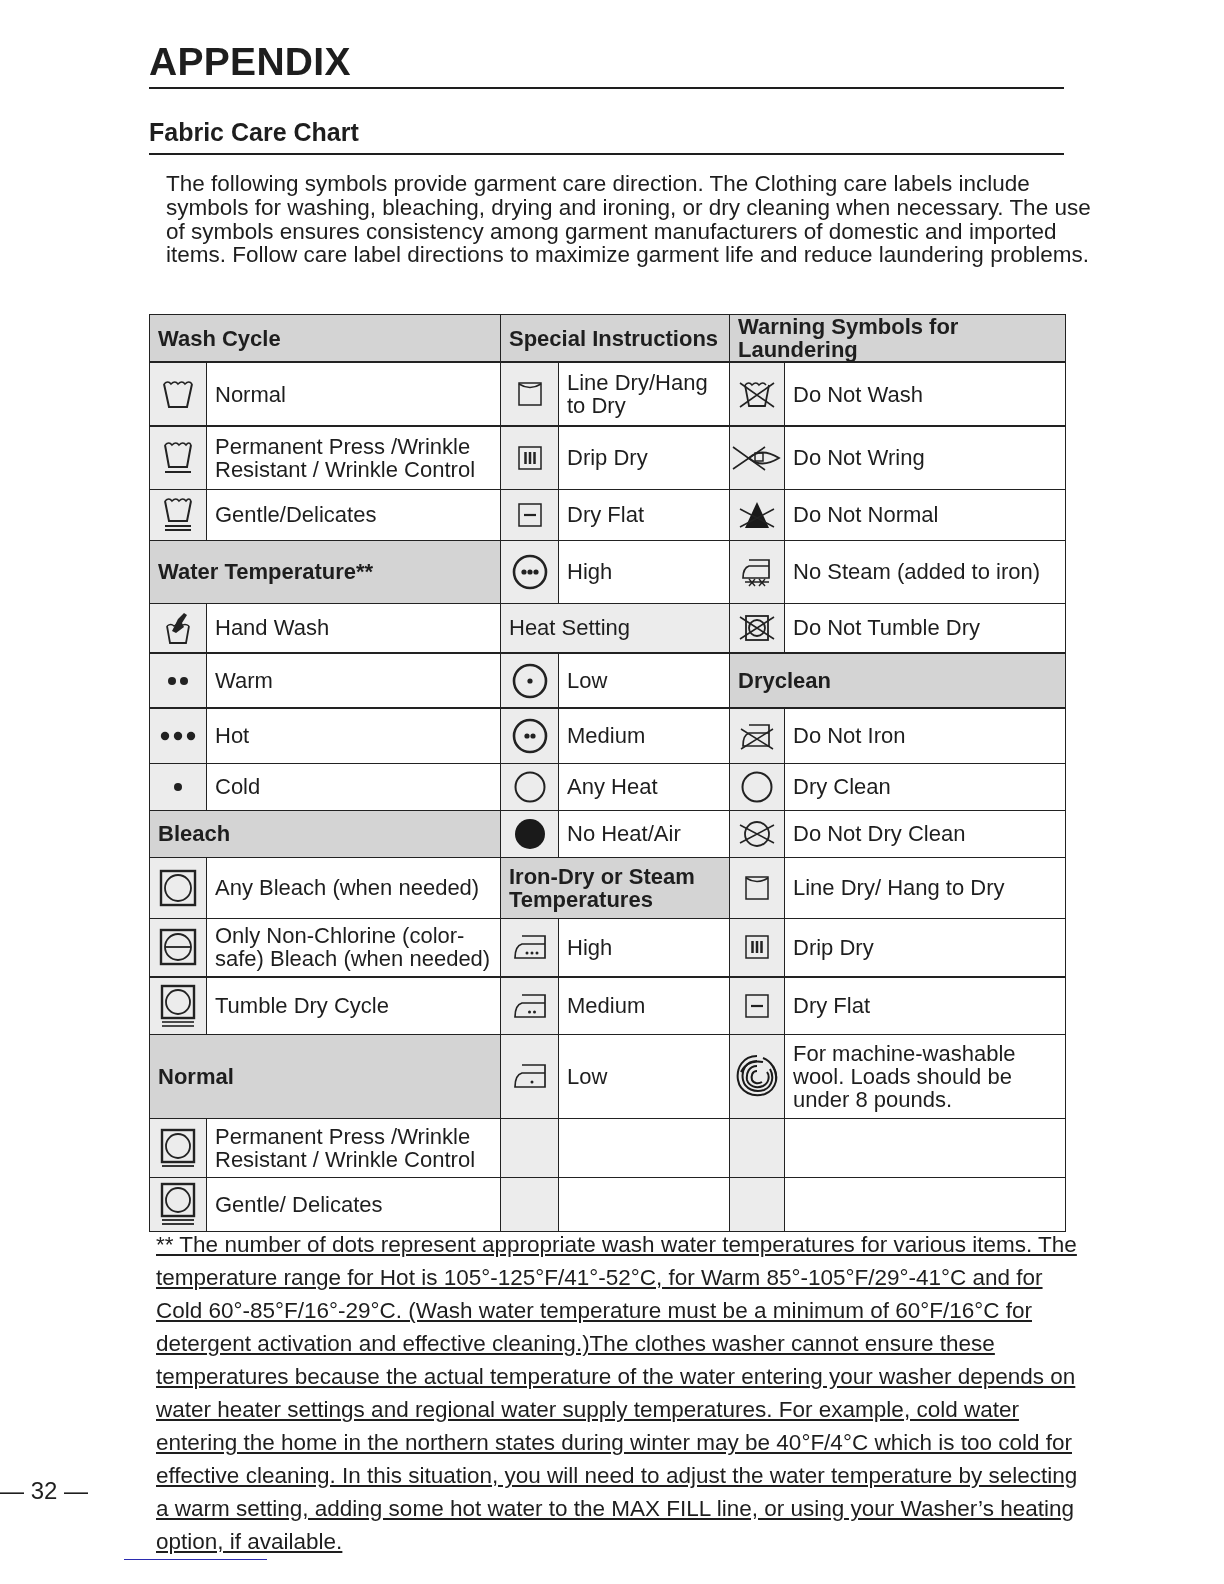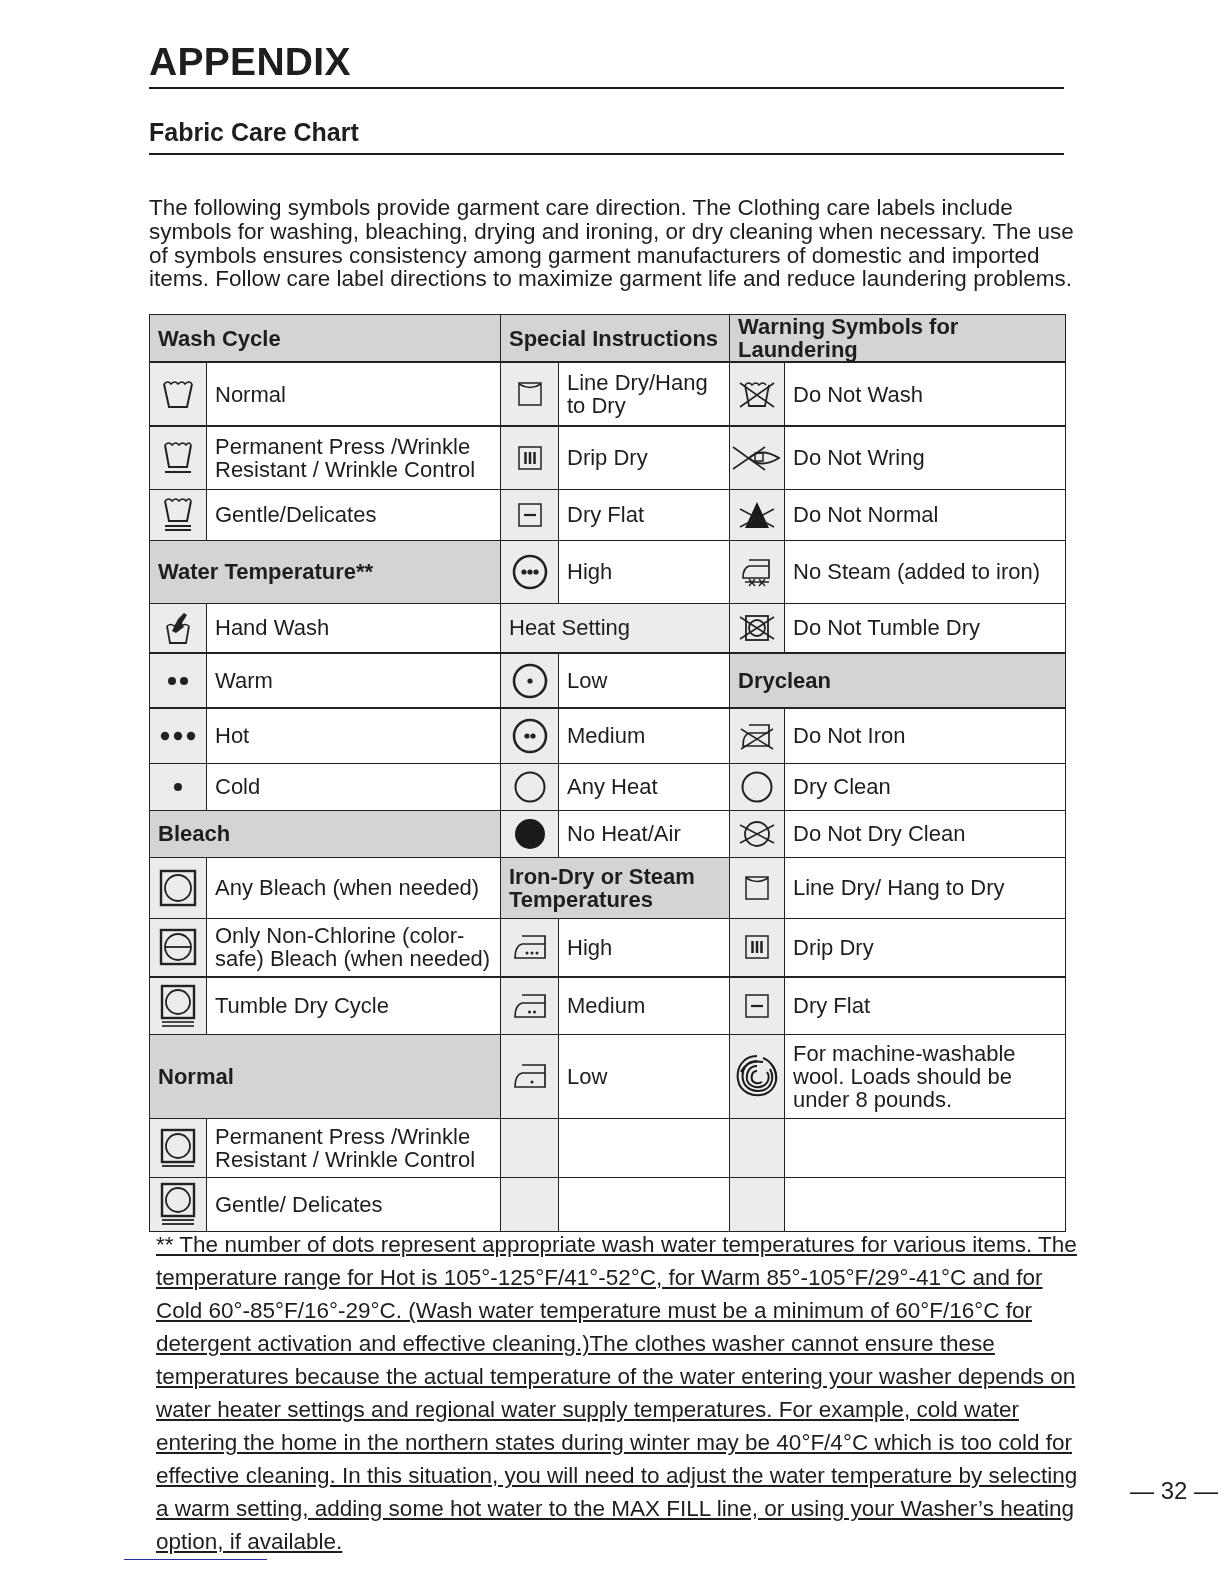--- a/index.html
+++ b/index.html
@@ -1,30 +1,30 @@
 <!DOCTYPE html>
 <html><head>
 <meta charset="utf-8">
 <style>
   html,body{margin:0;padding:0;background:#fff;}
   body{width:1224px;height:1584px;position:relative;font-family:"Liberation Sans",sans-serif;color:#1e1e1e;overflow:hidden;}
   .h1{position:absolute;left:149px;top:40px;font-size:39px;font-weight:bold;letter-spacing:0.3px;}
   .rule1{position:absolute;left:149px;top:87px;width:915px;height:2px;background:#1e1e1e;}
   .h2{position:absolute;left:149px;top:118px;font-size:25px;font-weight:bold;}
   .rule2{position:absolute;left:149px;top:153px;width:915px;height:2px;background:#1e1e1e;}
-  .intro{position:absolute;left:149px;top:172px;width:930px;font-size:22.5px;line-height:23.8px;margin-top:24px;}
+  .intro{position:absolute;left:166px;top:172px;width:930px;font-size:22.5px;line-height:23.8px;}
   table.care{position:absolute;left:149px;top:314px;border-collapse:collapse;table-layout:fixed;width:916px;}
   table.care td{border:1px solid #222;font-size:22px;line-height:23px;padding:0 8px;vertical-align:middle;}
   table.care tr.thick td{border-top:2.5px solid #222;}
   td.icon{background:#ececec;text-align:center;padding:0 !important;}
   td.sect{background:#d4d4d4;font-weight:bold;}
   td.lt{background:#ececec;}
   td.blank{background:#fff;}
   .footnote{position:absolute;left:156px;top:1228px;width:930px;font-size:22.5px;line-height:33px;text-decoration:underline;}
-  .pagenum{position:absolute;left:0;width:1218px;top:1477px;text-align:right;font-size:24px;}
+  .pagenum{position:absolute;left:0;width:1218px;top:1477px;text-align:left;font-size:24px;}
   .link-line{position:absolute;left:124px;top:1559px;width:143px;height:1px;background:#2b2bb0;}
   svg{display:block;margin:0 auto;}
 </style>
 </head>
 <body>
 
 <div class="h1">APPENDIX</div>
 <div class="rule1"></div>
 <div class="h2">Fabric Care Chart</div>
 <div class="rule2"></div>

